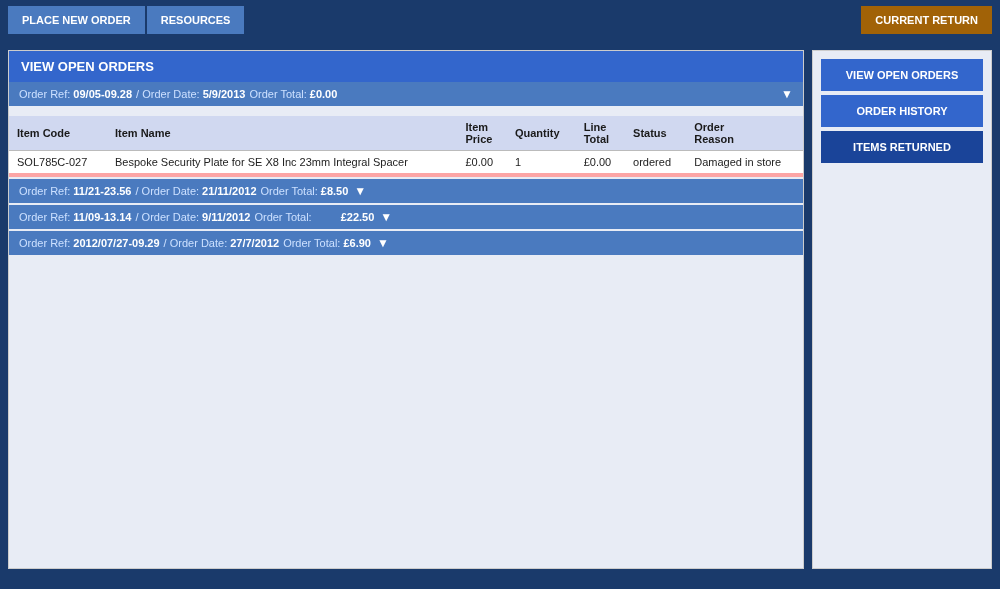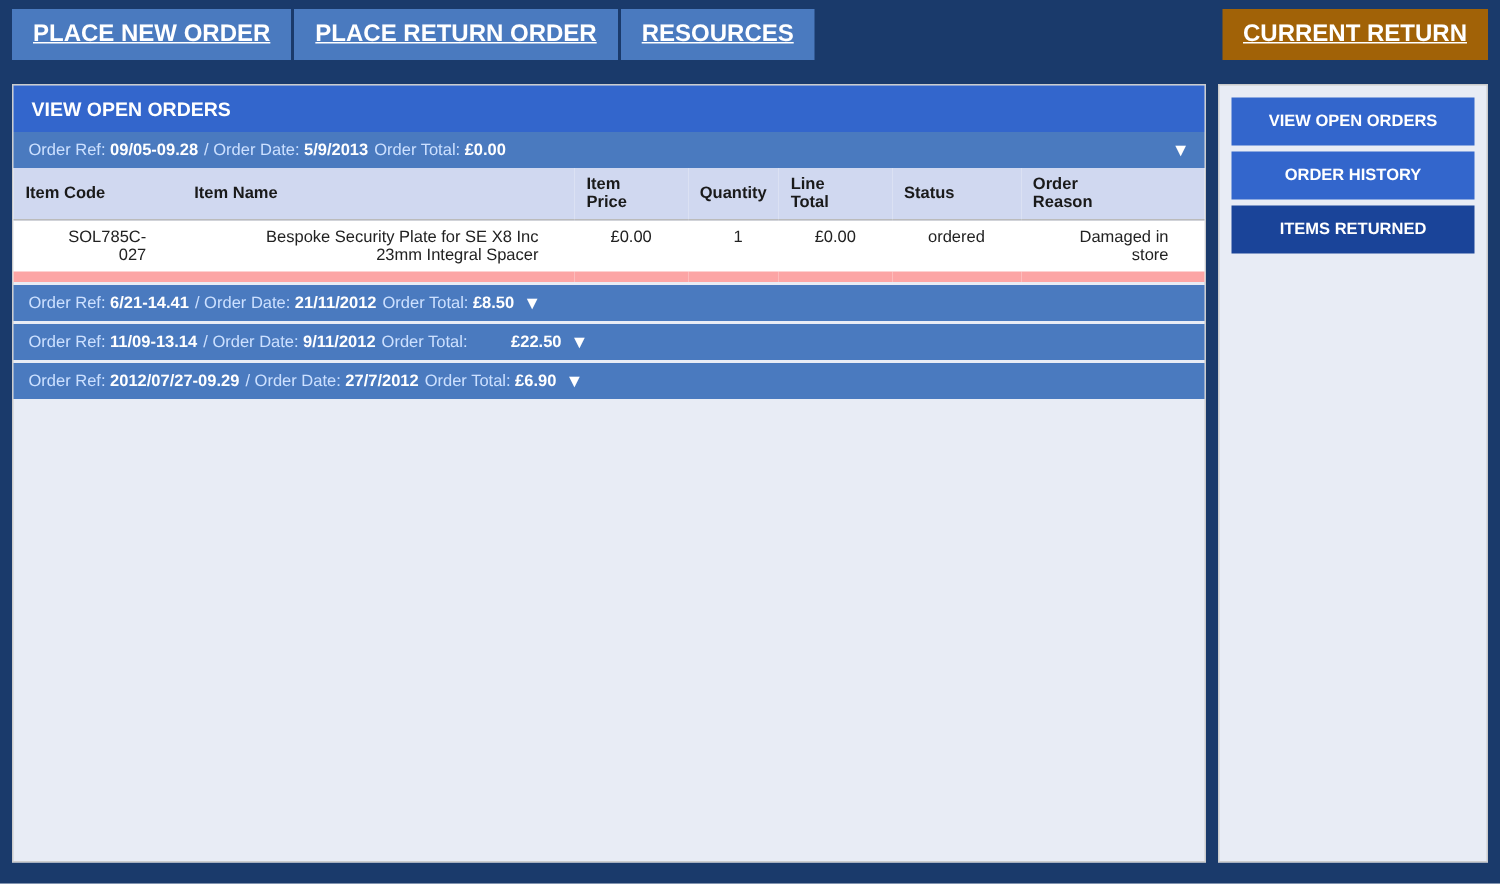--- a/index.html
+++ b/index.html
@@ -18,26 +18,25 @@
       align-items: center;
       background-color: #1a3a6b;
       padding: 6px 8px;
       gap: 2px;
     }
     .nav-btn {
       background-color: #4a7abf;
       color: #fff;
       border: none;
       padding: 8px 14px;
-      font-size: 16px;
+      font-size: 11px;
       cursor: pointer;
       font-weight: bold;
       text-transform: uppercase;
       white-space: nowrap;
-      text-decoration: underline;
     }
     .nav-spacer { flex: 1; }
     .nav-btn.current-return {
       background-color: #a16207;
     }
     .nav-btn.current-order {
       background-color: #4a7abf;
     }
 
     
@@ -84,39 +83,39 @@
     }
 
     
     .order-detail {
       background-color: #fff;
       border-top: none;
     }
     .order-table {
       width: 100%;
       border-collapse: collapse;
+      margin-top: 10px;
     }
     .order-table thead tr {
       background-color: #d0d8f0;
     }
     .order-table th {
       padding: 5px 8px;
       text-align: left;
       font-size: 11px;
       font-weight: bold;
       color: #1a1a1a;
       border-bottom: 1px solid #bbb;
     }
     .order-table td {
-      padding: 5px 24px;
+      padding: 5px 8px;
       font-size: 11px;
       color: #222;
-      border-bottom: 7px solid #fca5a5;
+      border-bottom: 4px solid #fca5a5;
       vertical-align: top;
-      text-align: right;
     }
 
     
     .collapsed-order {
       background-color: #4a7abf;
       color: #fff;
       padding: 5px 10px;
       display: flex;
       align-items: center;
       cursor: pointer;
@@ -150,21 +149,20 @@
     }
     .right-btn.active {
       background-color: #1a4499;
     }
   </style>
 </head>
 <body>
 
 <div class="top-nav">
   <button class="nav-btn">PLACE NEW ORDER</button>
-  <button class="nav-btn">PLACE RETURN ORDER</button>
   <button class="nav-btn">RESOURCES</button>
   <div class="nav-spacer"></div>
   <button class="nav-btn current-return">CURRENT RETURN</button>
 </div>
 
 <div class="main-content">
 
   <div class="left-panel">
     <div class="panel-title">VIEW OPEN ORDERS</div>
 
@@ -201,21 +199,21 @@
             <td>£0.00</td>
             <td>ordered</td>
             <td>Damaged in store</td>
           </tr>
         </tbody>
       </table>
     </div>
 
     <div class="collapsed-order">
       <span style="color:#cce0ff; margin-right:3px;">Order Ref:</span>
-      <span style="font-weight:bold; margin-right:4px;">6/21-14.41</span>
+      <span style="font-weight:bold; margin-right:4px;">11/21-23.56</span>
       <span style="color:#cce0ff; margin-right:3px;">/ Order Date:</span>
       <span style="font-weight:bold; margin-right:4px;">21/11/2012</span>
       <span style="color:#cce0ff; margin-right:3px;">Order Total:</span>
       <span style="font-weight:bold;">£8.50</span>
       <span class="spacer"></span>
       <span class="dropdown-arrow">▼</span>
     </div>
 
     <div class="collapsed-order">
       <span style="color:#cce0ff; margin-right:3px;">Order Ref:</span>

